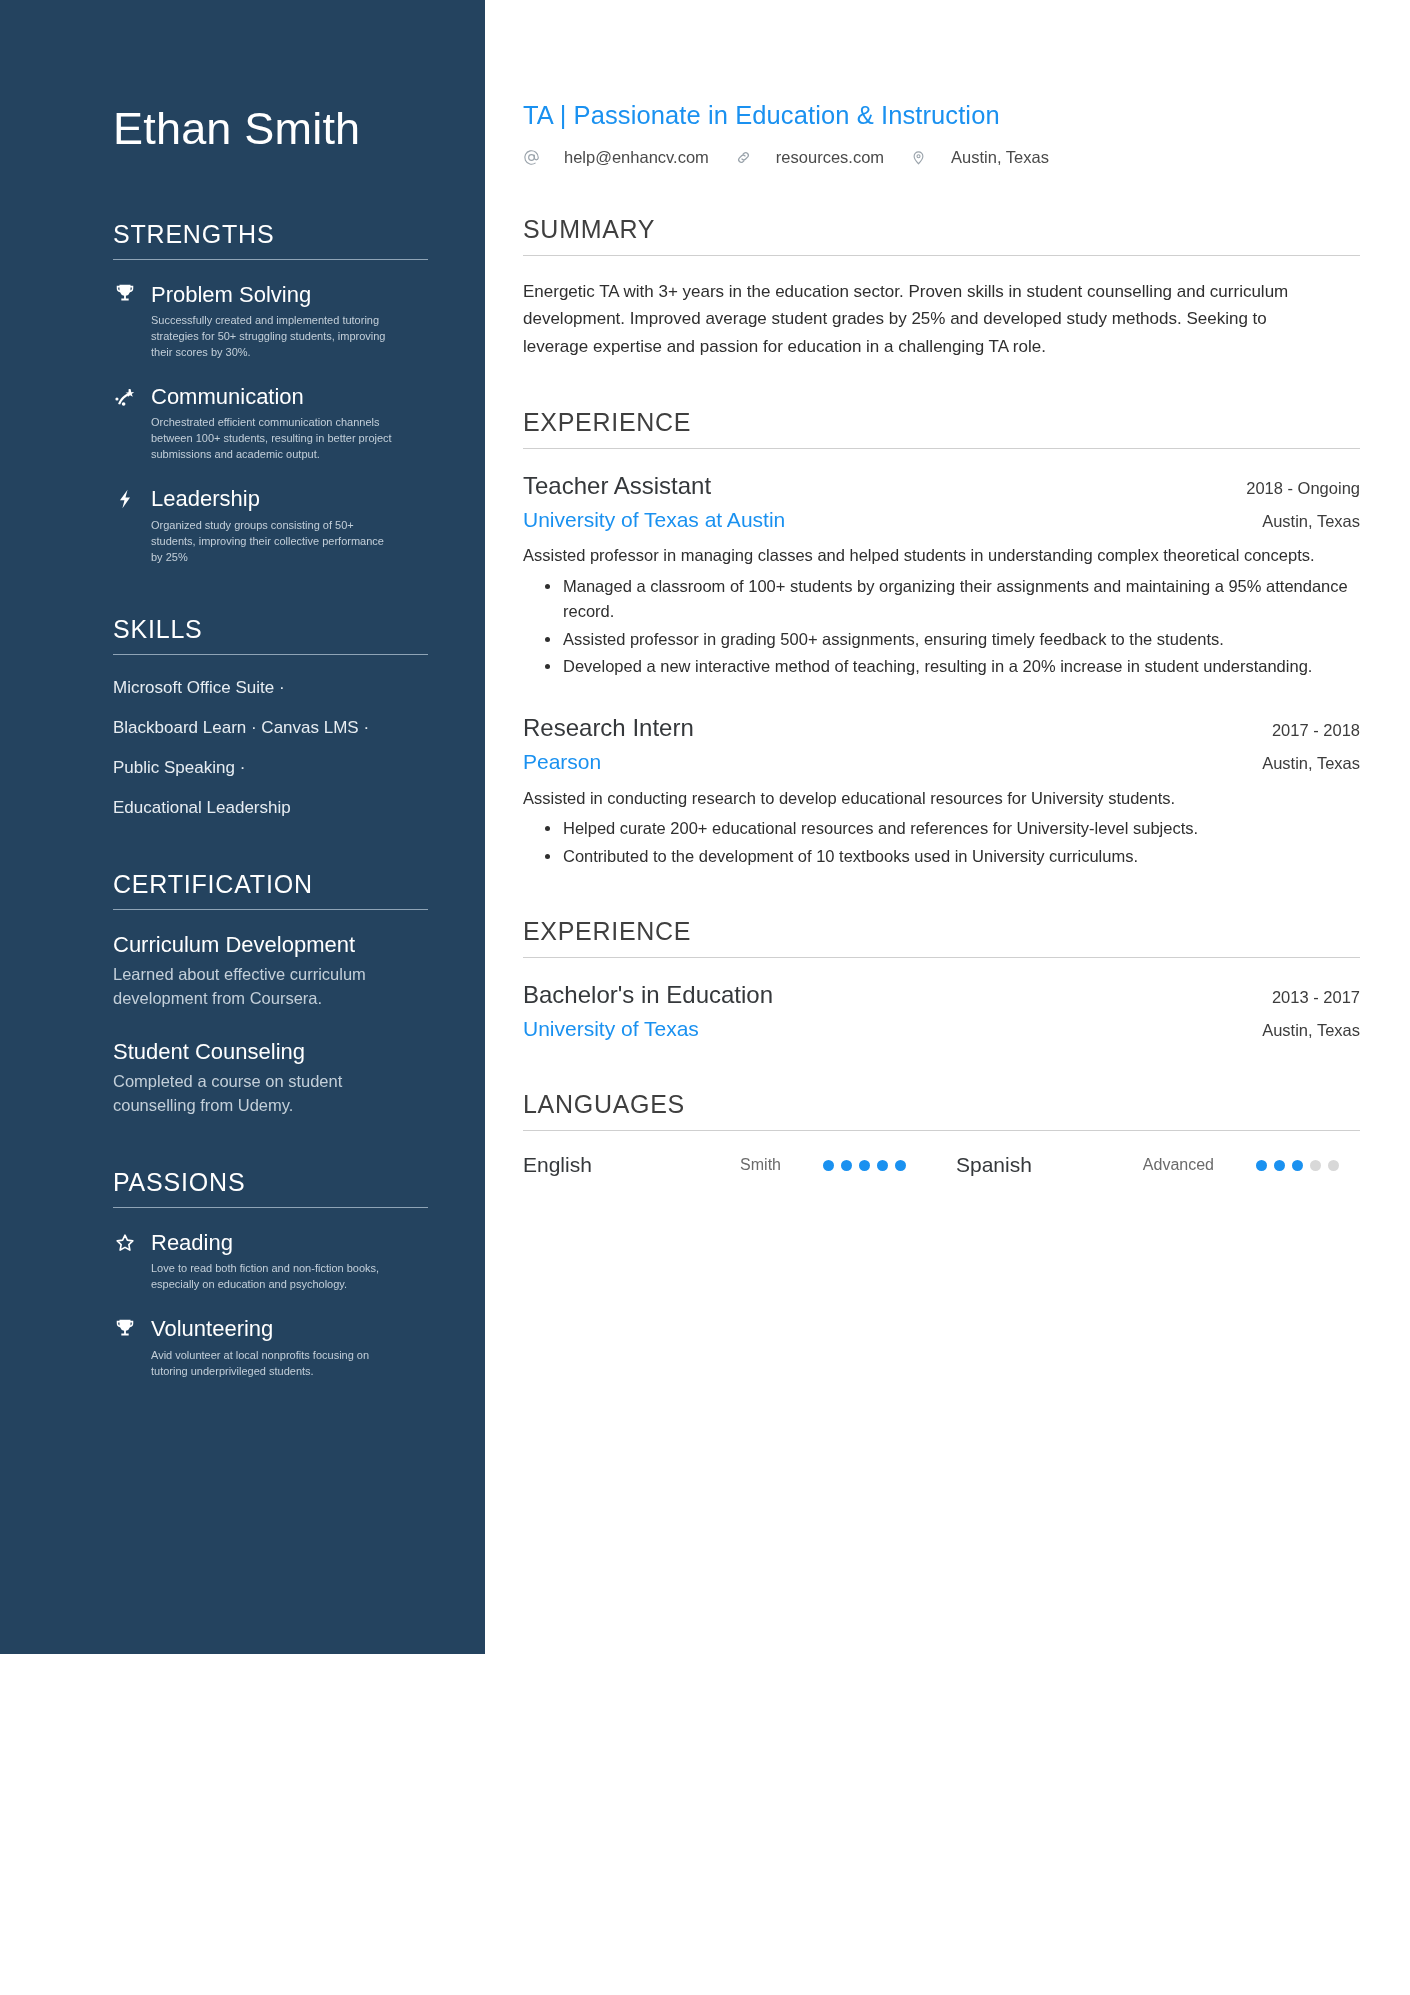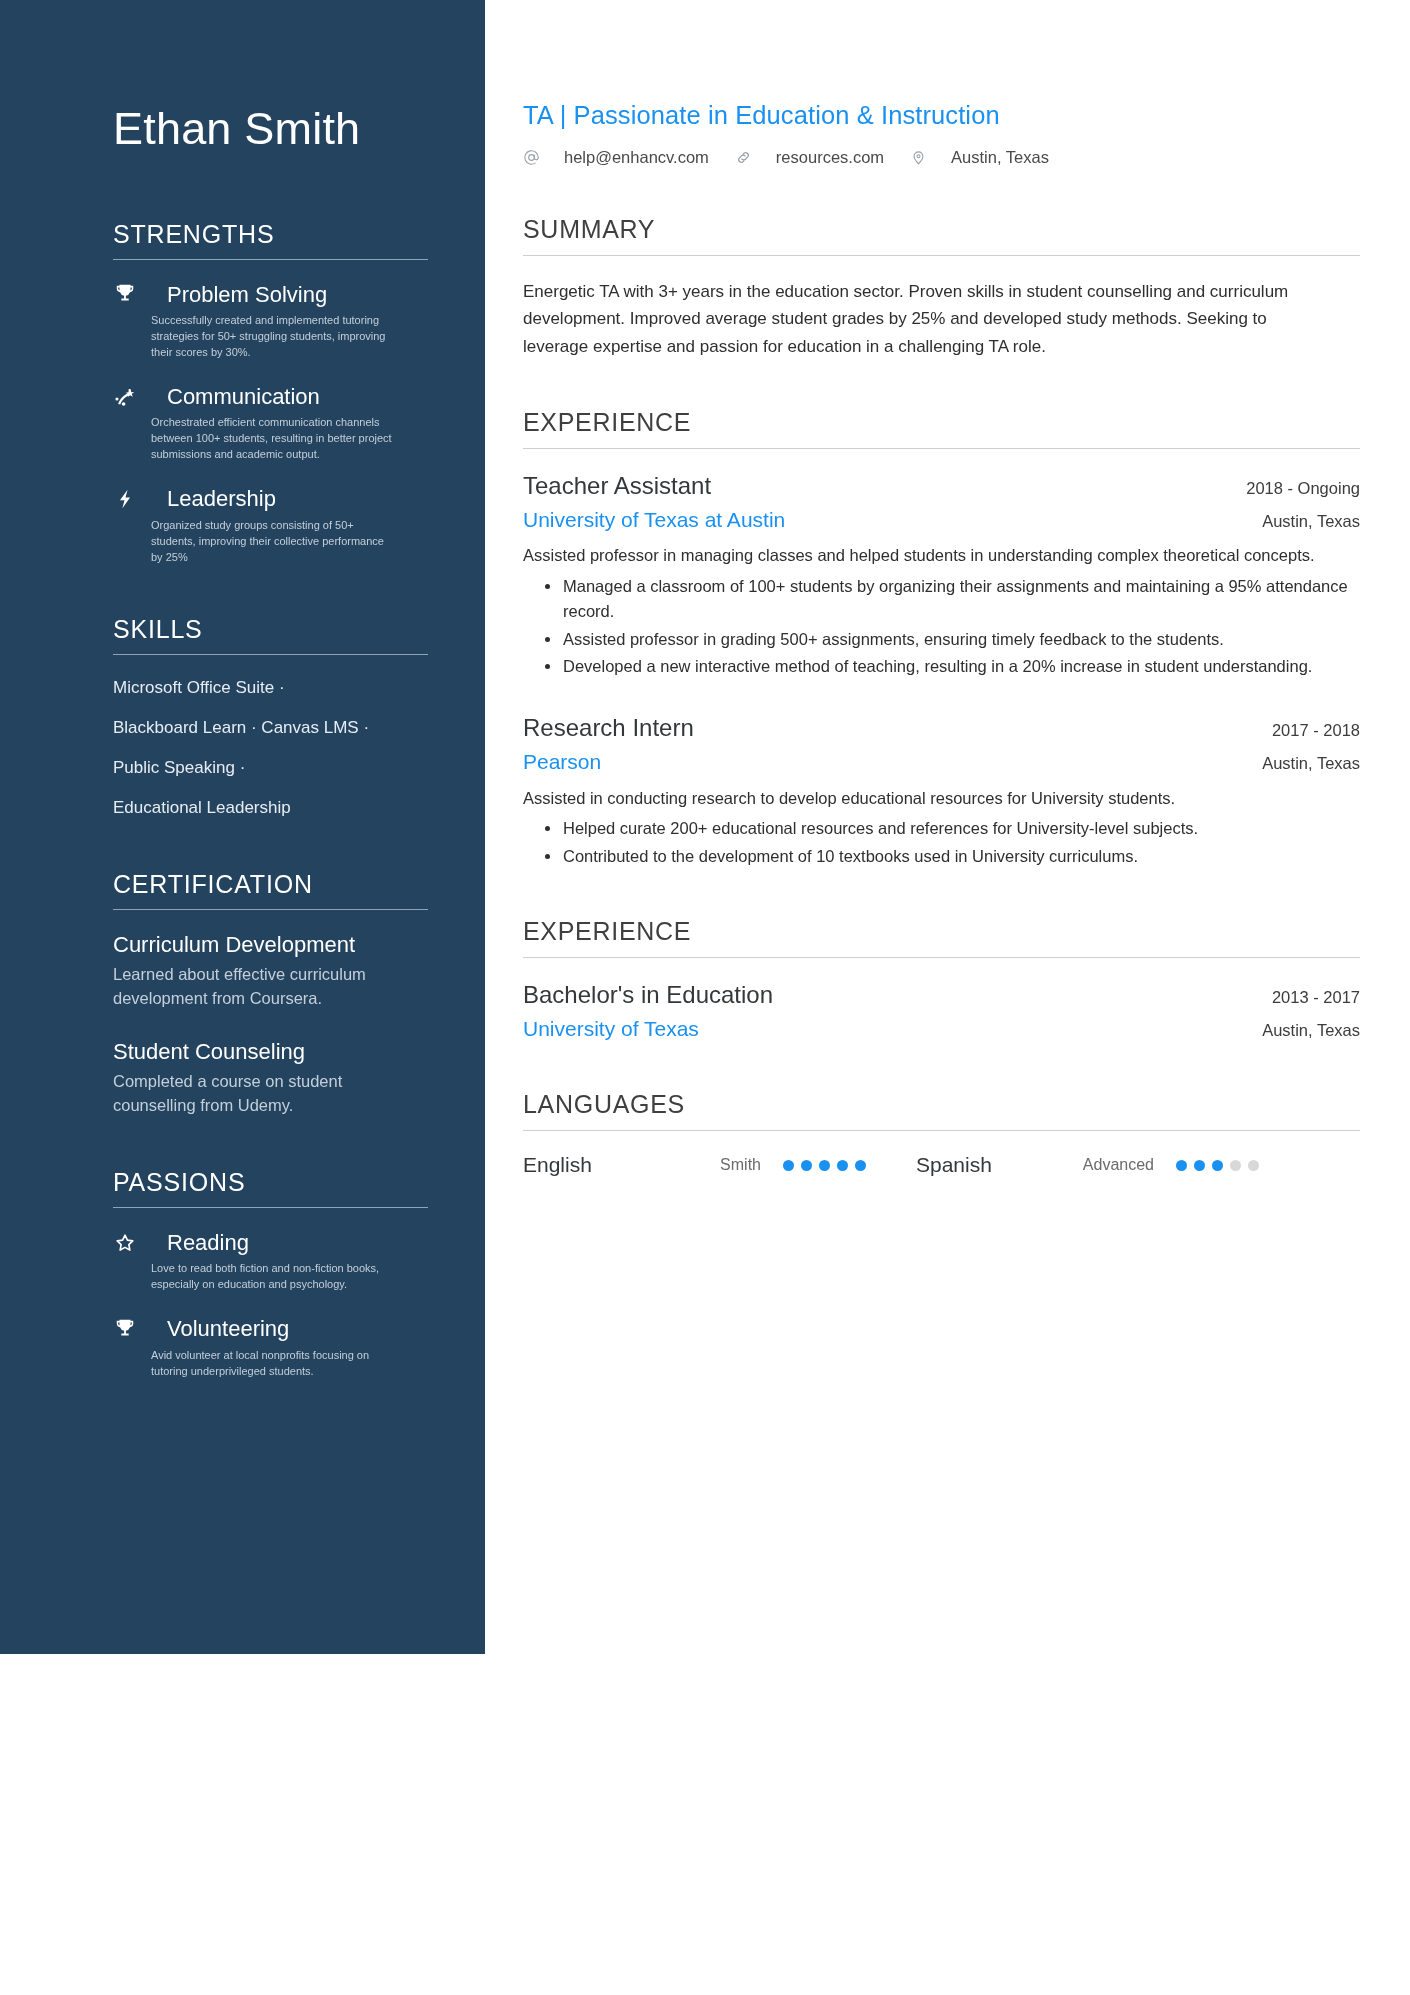--- a/index.html
+++ b/index.html
@@ -46,21 +46,21 @@
     height: 1px;
     background: #8fa4b6;
     width: 315px;
     margin-bottom: 22px;
   }
 
   .strength { margin-bottom: 24px; display: block; }
   .strength-head {
     display: flex;
     align-items: center;
-    gap: 30px;
+    gap: 14px;
     margin-bottom: 5px;
   }
   .s-icon {
     width: 24px;
     height: 24px;
     display: inline-flex;
     align-items: center;
     justify-content: center;
     flex: 0 0 24px;
   }
@@ -219,20 +219,21 @@
   }
 
   .lang-row {
     display: flex;
     align-items: center;
     margin-top: 4px;
   }
   .lang-block {
     display: flex;
     align-items: center;
+    gap: 20px;
   }
   .lang-name {
     font-size: 21px;
     color: #35383b;
     width: 155px;
   }
   .lang-level {
     font-size: 16px;
     color: #6a6a6a;
     width: 105px;

